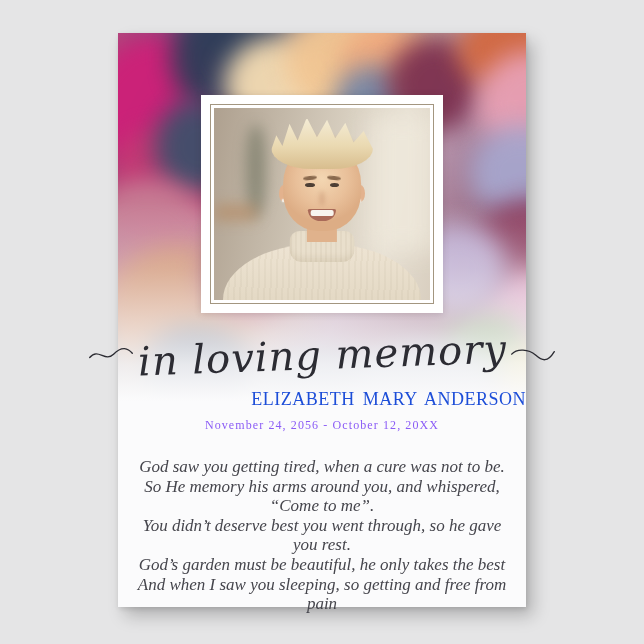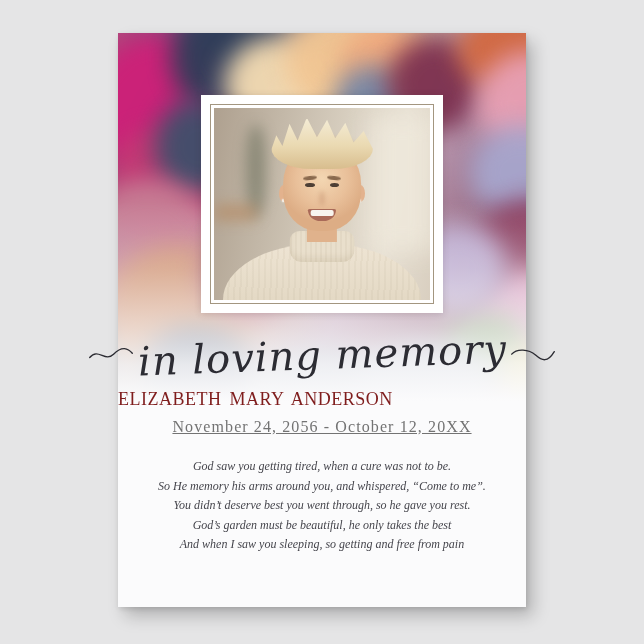--- a/index.html
+++ b/index.html
@@ -94,30 +94,30 @@
     color:#2c2c33;z-index:3;
   }
   .script-text{
     font-family:"DejaVu Serif",serif;font-style:italic;font-weight:400;
     font-size:40px;letter-spacing:1px;white-space:nowrap;transform:rotate(-2deg);
   }
   .swash{flex:0 0 auto;}
   .swash svg{display:block;}
   
   .name{
-    position:absolute;top:356px;left:0;right:0;text-align:left;z-index:3;
-    font-size:18px;letter-spacing:.5px;color:#7f1d1d;word-spacing:3px;
+    position:absolute;top:356px;left:0;right:0;text-align:right;z-index:3;
+    font-size:18px;letter-spacing:.5px;color:#1d4ed8;word-spacing:3px;
   }
   .dates{
     position:absolute;top:385px;left:0;right:0;text-align:center;z-index:3;
-    font-size:16px;letter-spacing:1.1px;color:#737373;text-decoration:underline;
+    font-size:12px;letter-spacing:1.1px;color:#8b5cf6;
   }
   .poem{
     position:absolute;top:424px;left:16px;right:16px;text-align:center;z-index:3;
-    font-style:italic;font-size:12px;line-height:19.6px;color:#45454c;
+    font-style:italic;font-size:17px;line-height:19.6px;color:#45454c;
   }
 </style>
 </head>
 <body>
 
 <div class="card">
 
   <div class="floral">
       <span class="bloom" style="left: -8%; top: 0%; width: 150px; height: 150px; background: rgb(207, 32, 120);"></span>
       <span class="bloom" style="left: -4%; top: 26%; width: 120px; height: 120px; background: rgb(194, 58, 116);"></span>

